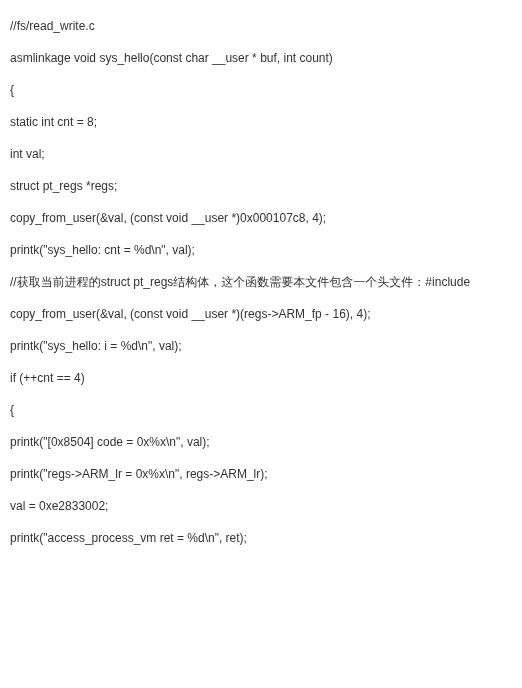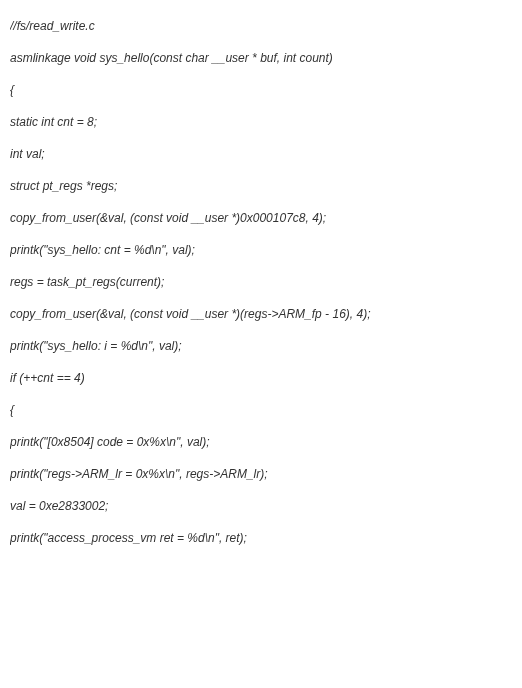--- a/index.html
+++ b/index.html
@@ -13,39 +13,38 @@
       color: #333;
       background: #fff;
       padding: 10px;
       line-height: 1.5;
       width: 522px;
     }
     .code-line {
       padding: 7px 0;
       white-space: nowrap;
       overflow: hidden;
-      font-style: italic;
     }
     .bold {
       font-weight: bold;
     }
   </style>
 </head>
 <body>
 
 <div>
   <div class="code-line">//fs/read_write.c</div>
   <div class="code-line">asmlinkage void sys_hello(const char __user * buf, int count)</div>
   <div class="code-line">{</div>
   <div class="code-line">static int cnt = 8;</div>
   <div class="code-line">int val;</div>
   <div class="code-line">struct pt_regs *regs;</div>
   <div class="code-line">copy_from_user(&amp;val, (const void __user *)0x000107c8, 4);</div>
   <div class="code-line">printk("sys_hello: cnt = %d\n", val);</div>
-  <div class="code-line">regs = task_pt_regs(current);</div>
+  <div class="code-line">//获取当前进程的struct pt_regs结构体，这个函数需要本文件包含一个头文件：#include</div>
   <div class="code-line">copy_from_user(&amp;val, (const void __user *)(regs-&gt;ARM_fp - 16), 4);</div>
   <div class="code-line">printk("sys_hello: i = %d\n", val);</div>
   <div class="code-line">if (++cnt == 4)</div>
   <div class="code-line">{</div>
   <div class="code-line">printk("[0x8504] code = 0x%x\n", val);</div>
   <div class="code-line">printk("regs-&gt;ARM_lr  = 0x%x\n", regs-&gt;ARM_lr);</div>
   <div class="code-line">val = 0xe2833002;</div>
   <div class="code-line">printk("access_process_vm ret = %d\n", ret);</div>
 
 </div>

